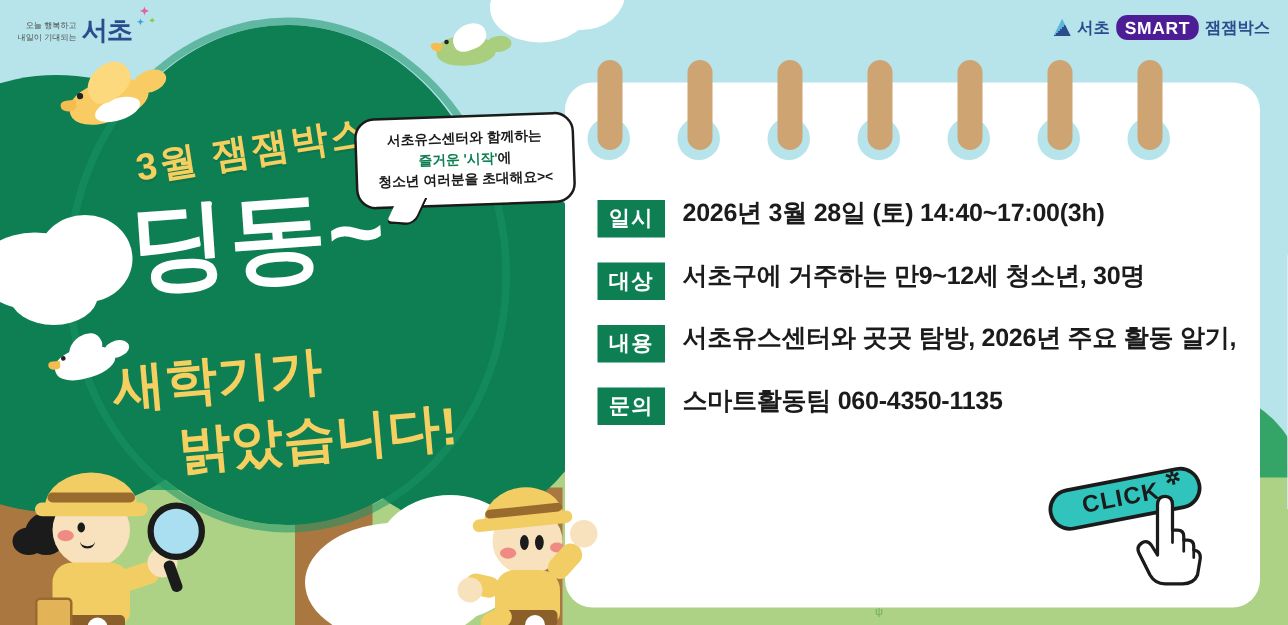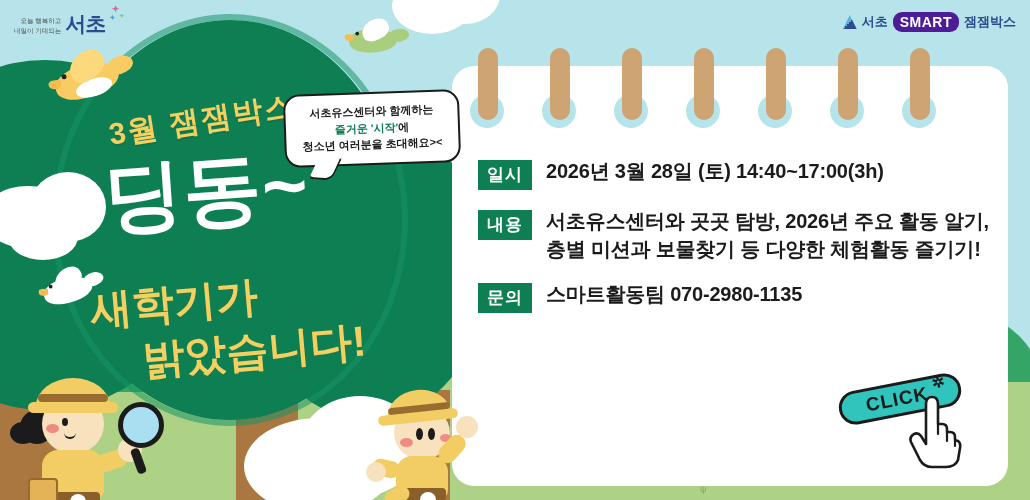--- a/index.html
+++ b/index.html
@@ -492,33 +492,38 @@
   <div class="info">
 
     <div class="row">
       <div class="tag">일시</div>
       <div class="val">
         <span>2026년 3월 28일 (토) 14:40~17:00(3h)</span>
       </div>
     </div>
 
 
+    <div class="row">
+      <div class="tag">대상</div>
+      <div class="val">
+        <span>서초구에 거주하는 만9~12세 청소년, 30명</span>
+      </div>
+    </div>
 
     <div class="row">
       <div class="tag">내용</div>
       <div class="val">
         <span>서초유스센터와 곳곳 탐방, 2026년 주요 활동 알기,</span>
-        <span class="l2">층별 미션과 보물찾기 등 다양한 체험활동 즐기기!</span>
       </div>
     </div>
 
     <div class="row">
       <div class="tag">문의</div>
       <div class="val">
-        <span>스마트활동팀 070-2980-1135</span>
+        <span>스마트활동팀 060-4350-1135</span>
       </div>
     </div>
 
   </div>
 
 
   <div class="click-btn">
     <span class="txt">CLICK</span>
     <span class="spark">✲</span>
   </div>

